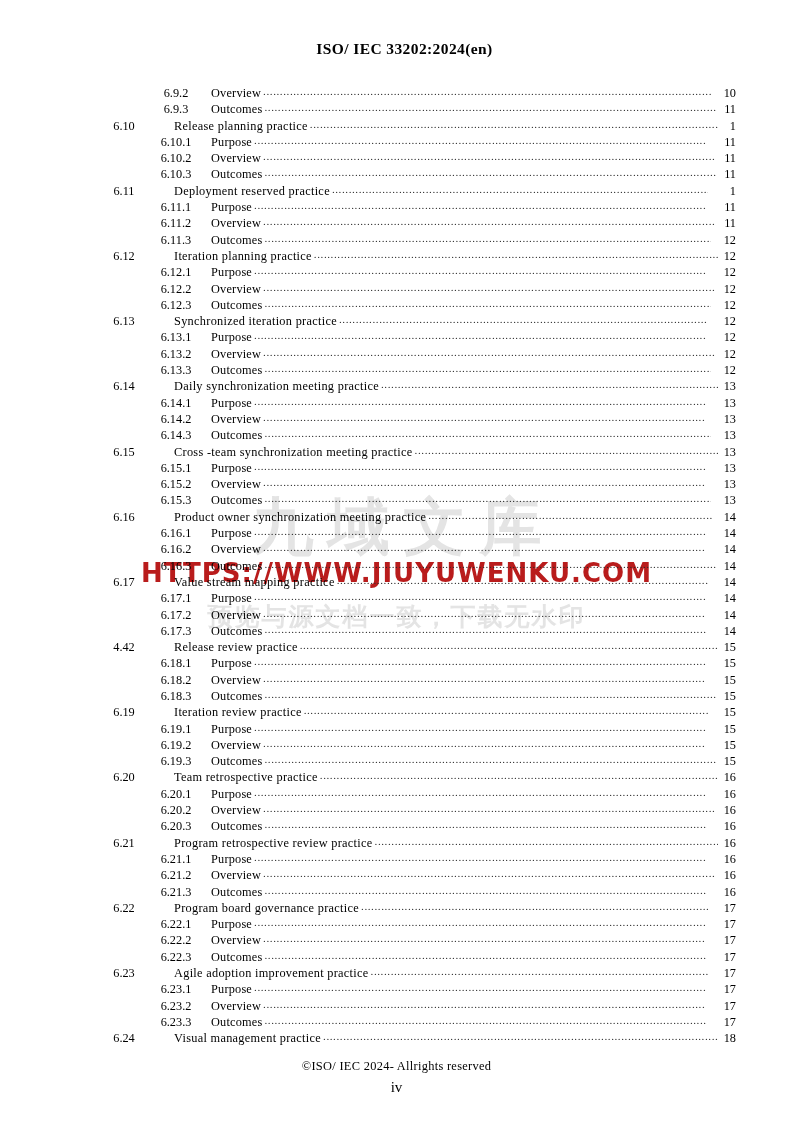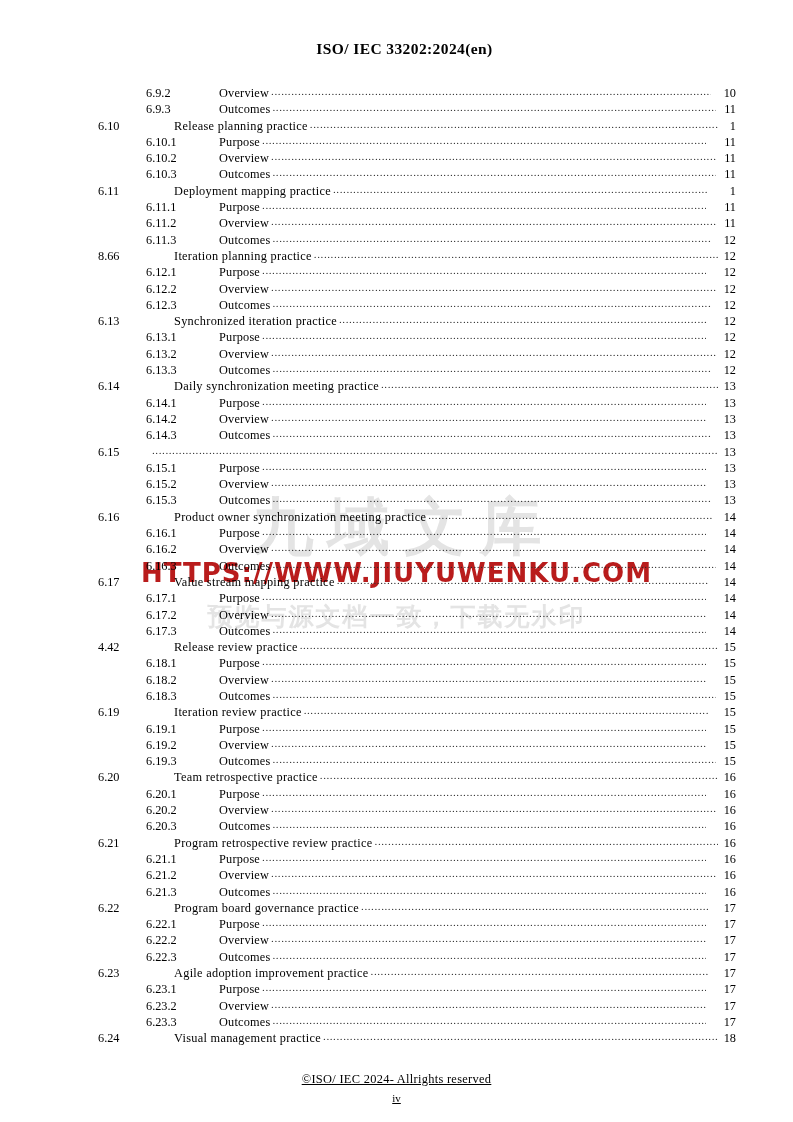--- a/index.html
+++ b/index.html
@@ -91,20 +91,21 @@
   .toc-row {
     display: flex;
     align-items: baseline;
     height: 16.3px;
     font-size: 12.3px;
     white-space: nowrap;
   }
   .toc-row .num {
     flex: 0 0 auto;
     font-size: 12.3px;
+    text-align: center;
   }
   .toc-row .title {
     flex: 0 0 auto;
     font-size: 12.3px;
   }
   .toc-row .leader {
     flex: 1 1 auto;
     overflow: hidden;
     margin: 0 2px;
     position: relative;
@@ -123,44 +124,43 @@
     min-width: 14px;
   }
 
   
   .lvl2 .num { width: 52px; margin-left: 10px; }
   .lvl2 .title { margin-left: 24px; letter-spacing: 0.3px; }
   .lvl2 .pg { margin-left: 2px; }
 
   
   .lvl3 .num { width: 60px; margin-left: 58px; }
-  .lvl3 .title { margin-left: 13px; letter-spacing: 0.2px; }
+  .lvl3 .title { margin-left: 5px; letter-spacing: 0.2px; }
   .lvl3 .pg { margin-left: 4px; }
 
   
   .gap-0 .leader { margin-right: 2px; }
   .gap-1 .leader { margin-right: 7px; }
   .gap-2 .leader { margin-right: 12px; }
 
   
   .doc-footer {
     position: absolute;
-    bottom: 18px;
+    bottom: 26px;
     left: 0;
     width: 793px;
     text-align: center;
     z-index: 2;
-    text-decoration: underline;
   }
   .doc-footer .copy {
     font-size: 12.4px;
     letter-spacing: 0.3px;
   }
   .doc-footer .pageno {
-    font-size: 11px;
+    font-size: 15px;
     margin-top: 5px;
   }
 </style>
 </head>
 <body>
 
 <div class="page">
 
   <div class="watermark">
     <div class="wm-cjk">九域文库</div>
@@ -204,21 +204,21 @@
         <span class="pg">11</span>
       </div>
       <div class="toc-row lvl3 gap-0">
         <span class="num">6.10.3</span>
         <span class="title">Outcomes</span>
         <span class="leader"></span>
         <span class="pg">11</span>
       </div>
       <div class="toc-row lvl2 gap-2">
         <span class="num">6.11</span>
-        <span class="title">Deployment    mapping   practice</span>
+        <span class="title">Deployment    reserved   practice</span>
         <span class="leader"></span>
         <span class="pg">1</span>
       </div>
       <div class="toc-row lvl3 gap-2">
         <span class="num">6.11.1</span>
         <span class="title">Purpose</span>
         <span class="leader"></span>
         <span class="pg">11</span>
       </div>
       <div class="toc-row lvl3 gap-0">
@@ -227,21 +227,21 @@
         <span class="leader"></span>
         <span class="pg">11</span>
       </div>
       <div class="toc-row lvl3 gap-1">
         <span class="num">6.11.3</span>
         <span class="title">Outcomes</span>
         <span class="leader"></span>
         <span class="pg">12</span>
       </div>
       <div class="toc-row lvl2 gap-0">
-        <span class="num">8.66</span>
+        <span class="num">6.12</span>
         <span class="title">Iteration   planning   practice</span>
         <span class="leader"></span>
         <span class="pg">12</span>
       </div>
       <div class="toc-row lvl3 gap-2">
         <span class="num">6.12.1</span>
         <span class="title">Purpose</span>
         <span class="leader"></span>
         <span class="pg">12</span>
       </div>
@@ -300,20 +300,21 @@
         <span class="pg">13</span>
       </div>
       <div class="toc-row lvl3 gap-1">
         <span class="num">6.14.3</span>
         <span class="title">Outcomes</span>
         <span class="leader"></span>
         <span class="pg">13</span>
       </div>
       <div class="toc-row lvl2 gap-0">
         <span class="num">6.15</span>
+        <span class="title">Cross -team  synchronization      meeting  practice</span>
         <span class="leader"></span>
         <span class="pg">13</span>
       </div>
       <div class="toc-row lvl3 gap-2">
         <span class="num">6.15.1</span>
         <span class="title">Purpose</span>
         <span class="leader"></span>
         <span class="pg">13</span>
       </div>
       <div class="toc-row lvl3 gap-2">

